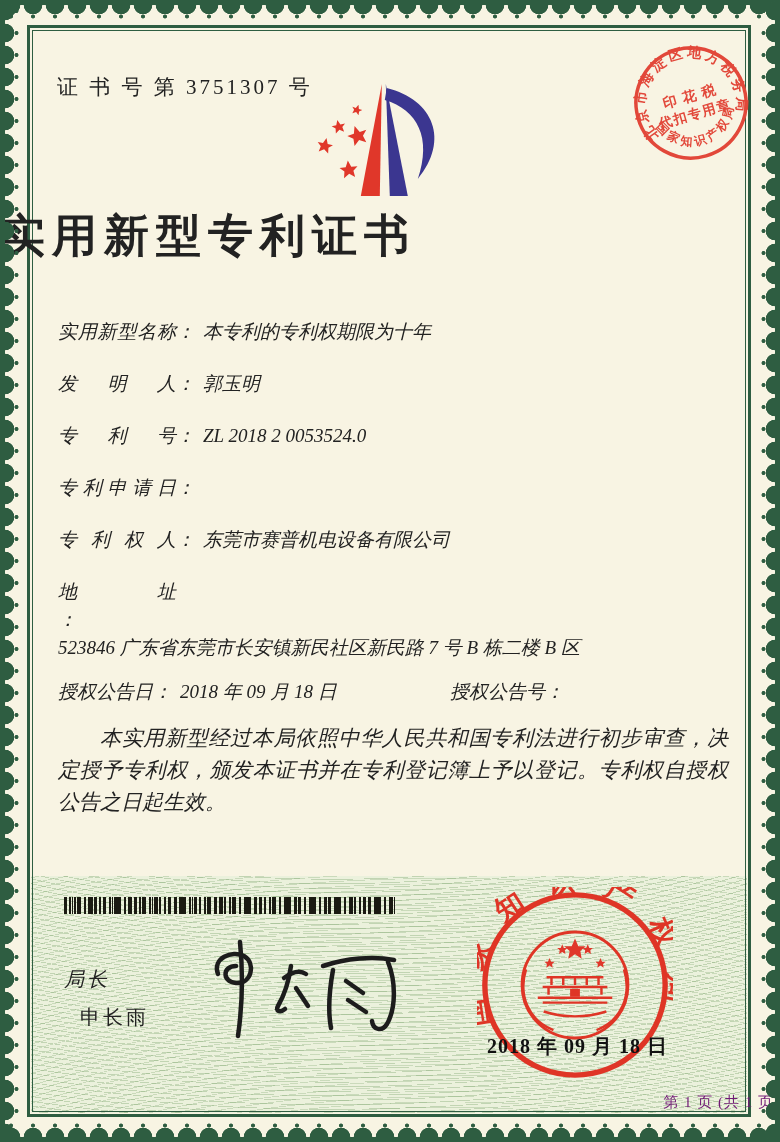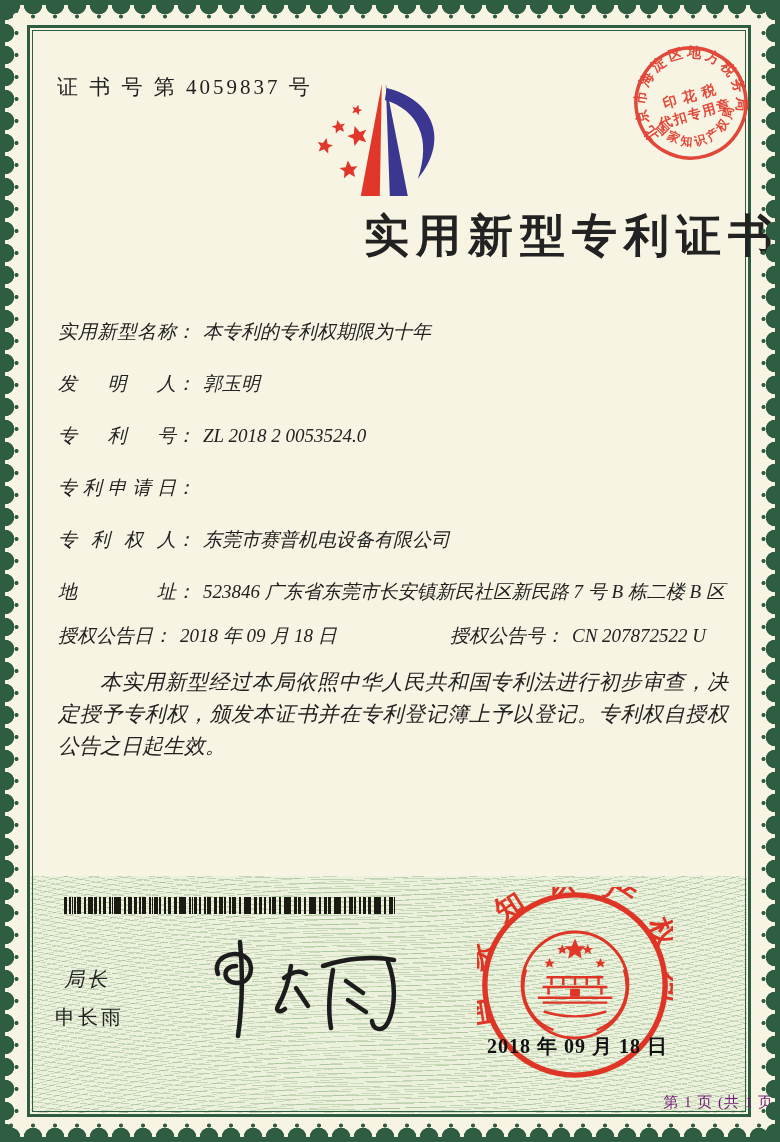--- a/index.html
+++ b/index.html
@@ -42,42 +42,42 @@
   .frame::after{content:"";position:absolute;inset:2px;border:1px solid #2e5d41;}
   
   .guilloche{position:absolute;left:31px;right:33px;top:876px;bottom:29px;z-index:0;
     background-color:#ebf1dc;
     background-image:
       repeating-radial-gradient(1100px 620px at 42% -430px,rgba(125,165,110,.38) 0 1.4px,rgba(125,165,110,0) 1.4px 8px),
       repeating-radial-gradient(1150px 680px at 58% 700px,rgba(125,165,110,.30) 0 1.4px,rgba(125,165,110,0) 1.4px 9px);}
   
   .cert-number{position:absolute;left:57px;top:73px;font-size:21px;letter-spacing:3px;z-index:2;}
   .logo{position:absolute;left:50%;top:80px;transform:translateX(-52%);width:185px;height:128px;z-index:2;}
-  .title{position:absolute;left:0;right:0;top:206px;text-align:right;
+  .title{position:absolute;left:0;right:0;top:206px;text-align:left;
     font-size:45px;font-weight:700;letter-spacing:7px;z-index:2;}
   
   .content{position:absolute;left:58px;right:52px;top:318px;font-size:19px;z-index:2;font-style:italic;}
   .field-row{display:flex;margin-bottom:24px;line-height:28px;}
   .flabel{flex:none;display:inline-block;width:118px;text-align:justify;text-align-last:justify;}
   .fcolon{flex:none;margin-right:8px;}
   .fvalue{flex:1;line-height:28px;}
-  .field-row.address{margin-bottom:16px;}
+  .field-row.address{margin-bottom:16px;flex-direction:column;}
   .grant-row{display:flex;line-height:28px;}
   .grant-left{width:392px;display:flex;flex:none;}
   .grant-right{display:flex;}
   .paragraphs{margin-top:16px;font-size:21px;line-height:32px;text-align:justify;}
   .para{text-indent:2em;word-break:break-all;margin:0;}
   
   .barcode{position:absolute;left:64px;top:897px;width:331px;height:17px;z-index:2;
     background-image:
       repeating-linear-gradient(90deg,#1a1a12 0 2px,rgba(0,0,0,0) 2px 5px),
       repeating-linear-gradient(90deg,#1a1a12 0 1px,rgba(0,0,0,0) 1px 8px),
       repeating-linear-gradient(90deg,#1a1a12 0 3px,rgba(0,0,0,0) 3px 13px);}
   .officer-title{position:absolute;left:64px;top:966px;font-size:20px;letter-spacing:3px;z-index:2;font-style:italic;}
-  .officer-name{position:absolute;left:55px;top:1004px;font-size:20px;letter-spacing:3px;z-index:2;font-family:Liberation Mono, monospace;}
+  .officer-name{position:absolute;left:80px;top:1004px;font-size:20px;letter-spacing:3px;z-index:2;font-family:Liberation Mono, monospace;}
   .signature{position:absolute;left:188px;top:936px;width:215px;height:105px;z-index:2;}
   .seal{position:absolute;left:477px;top:887px;width:196px;height:196px;z-index:2;}
   .seal-date{position:absolute;left:487px;top:1033px;font-size:20px;font-weight:700;
     letter-spacing:1px;color:#111;z-index:4;}
   .stamp{position:absolute;left:618px;top:30px;width:146px;height:146px;
     transform:rotate(-16deg);z-index:4;}
   .footer{position:absolute;left:0;right:0;bottom:30px;text-align:right;
     font-size:15px;letter-spacing:1px;color:#701a75;z-index:2;}
   svg text{font-family:"Liberation Serif","DejaVu Serif",serif;}
 </style>
@@ -86,21 +86,21 @@
 
 <div class="paper">
 
   <div class="lace top"></div>
   <div class="lace bottom"></div>
   <div class="lace left"></div>
   <div class="lace right"></div>
   <div class="frame"></div>
   <div class="guilloche"></div>
 
-  <div class="cert-number">证 书 号 第 4059837 号</div>
+  <div class="cert-number">证 书 号 第 3751307 号</div>
 
   <div class="logo">
     <svg width="185" height="128" viewBox="0 0 185 128">
       <defs>
         <path id="st" d="M0,-10 L2.94,-3.09 L9.51,-3.09 L4.76,1.18 L5.88,8.09 L0,4 L-5.88,8.09 L-4.76,1.18 L-9.51,-3.09 L-2.94,-3.09 Z" fill="#e0372a"></path>
       </defs>
       <use href="#st" transform="translate(63,30) scale(0.55) rotate(18)"></use>
       <use href="#st" transform="translate(45,47) scale(0.72) rotate(-12)"></use>
       <use href="#st" transform="translate(64,56) scale(1.05) rotate(-18)"></use>
       <use href="#st" transform="translate(31,66) scale(0.82) rotate(12)"></use>
@@ -152,21 +152,20 @@
 
     <div class="grant-row">
       <div class="grant-left">
         <span>授权公告日</span>
           <span class="fcolon">：</span>
         <span>2018 年 09 月 18 日</span>
       </div>
       <div class="grant-right">
         <span>授权公告号</span>
           <span class="fcolon">：</span>
-        <span>CN 207872522 U</span>
       </div>
     </div>
 
     <div class="paragraphs">
       <p class="para">本实用新型经过本局依照中华人民共和国专利法进行初步审查，决定授予专利权，颁发本证书并在专利登记簿上予以登记。专利权自授权公告之日起生效。</p>
     </div>
   </div>
 
   <div class="barcode"></div>
 

